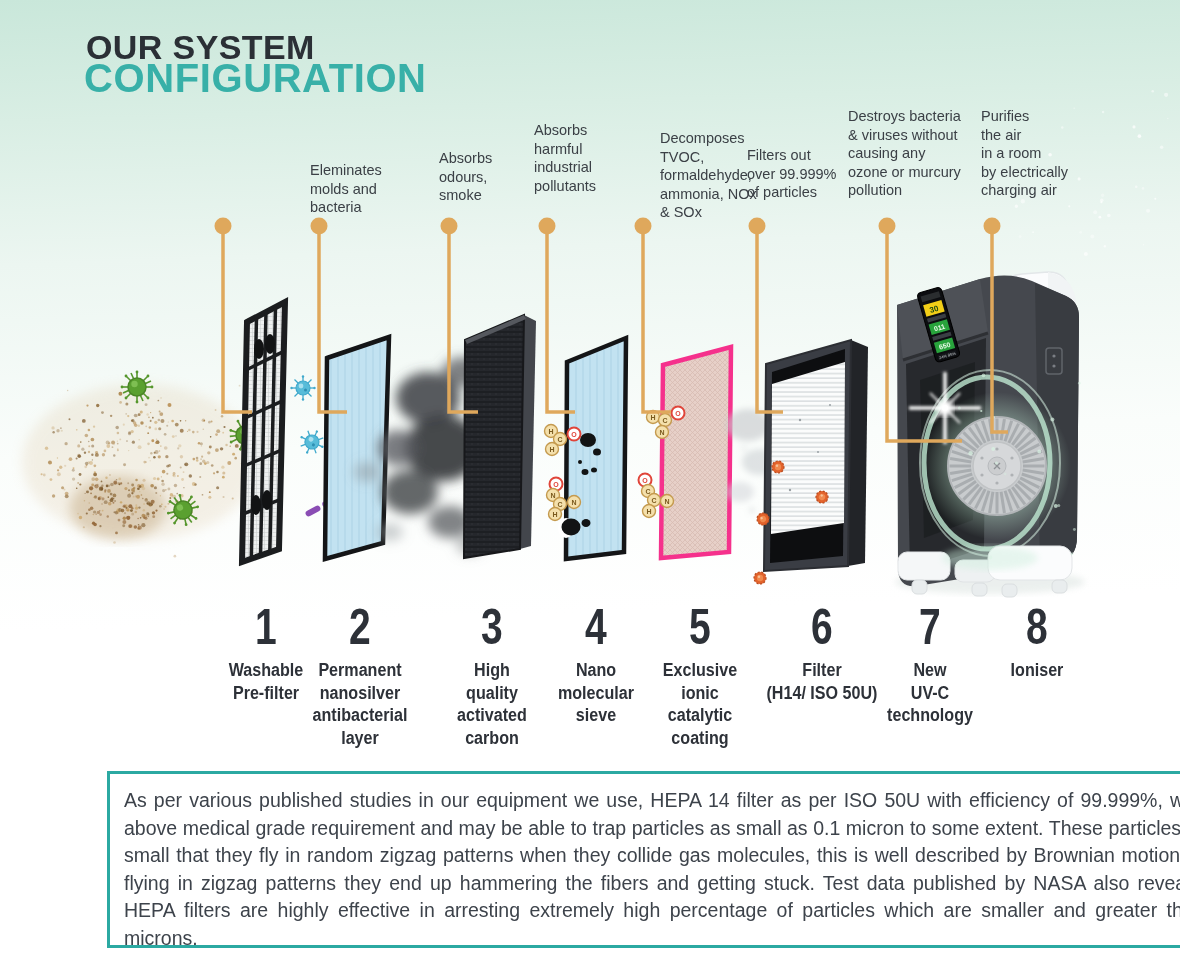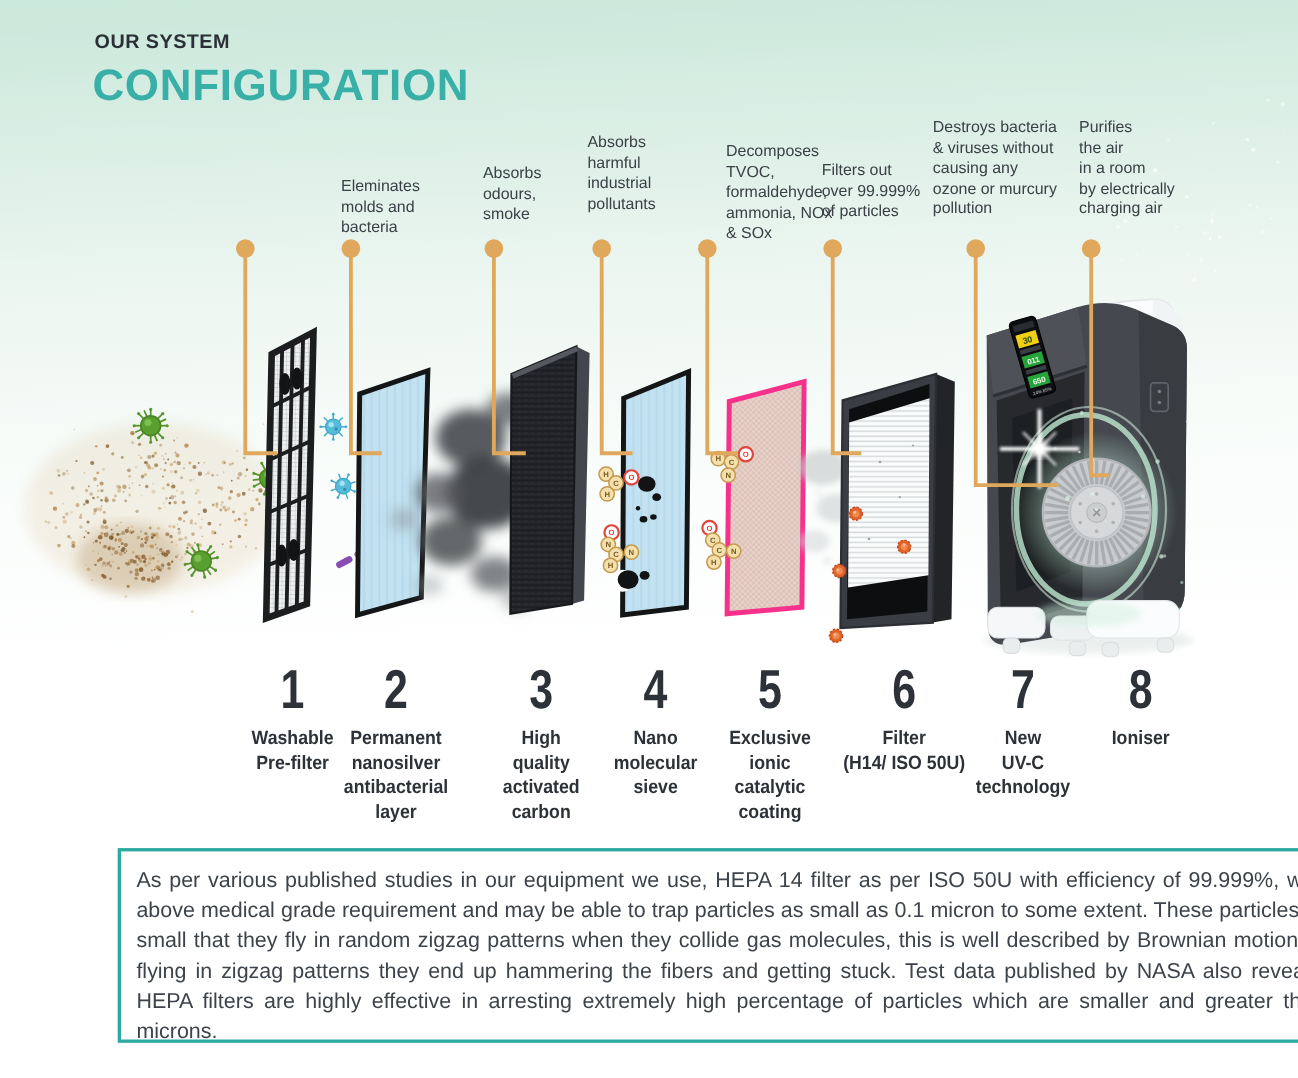--- a/index.html
+++ b/index.html
@@ -2,21 +2,21 @@
 <html><head>
 <meta charset="utf-8">
 <style>
   html,body{margin:0;padding:0;}
   .canvas{
     position:relative;width:1180px;height:980px;overflow:hidden;
     font-family:"Liberation Sans", sans-serif;
     background:linear-gradient(178deg,#c9e7da 0%,#d9eee4 12%,#ecf6f1 26%,#fafdfb 45%,#ffffff 62%,#ffffff 100%);
   }
   .art{position:absolute;left:0;top:0;}
-  .kicker{position:absolute;left:86px;top:28px;font-size:18px;font-weight:800;letter-spacing:.4px;color:#2b3036;text-align:right;}
+  .kicker{position:absolute;left:86px;top:28px;font-size:34px;font-weight:800;letter-spacing:.4px;color:#2b3036;text-align:right;}
   .title{position:absolute;left:84px;top:56px;font-size:40px;font-weight:800;letter-spacing:.6px;color:#38b0a8;}
   .stage-desc{
     position:absolute;width:132px;font-size:14.5px;line-height:18.6px;color:#3b4046;
     white-space:pre-line;
   }
   .stage-block{position:absolute;width:150px;text-align:center;color:#2d3138;}
   .stage-num{
     font-size:50px;font-weight:900;line-height:1;display:inline-block;
     transform:scaleX(.78);transform-origin:center;
   }

